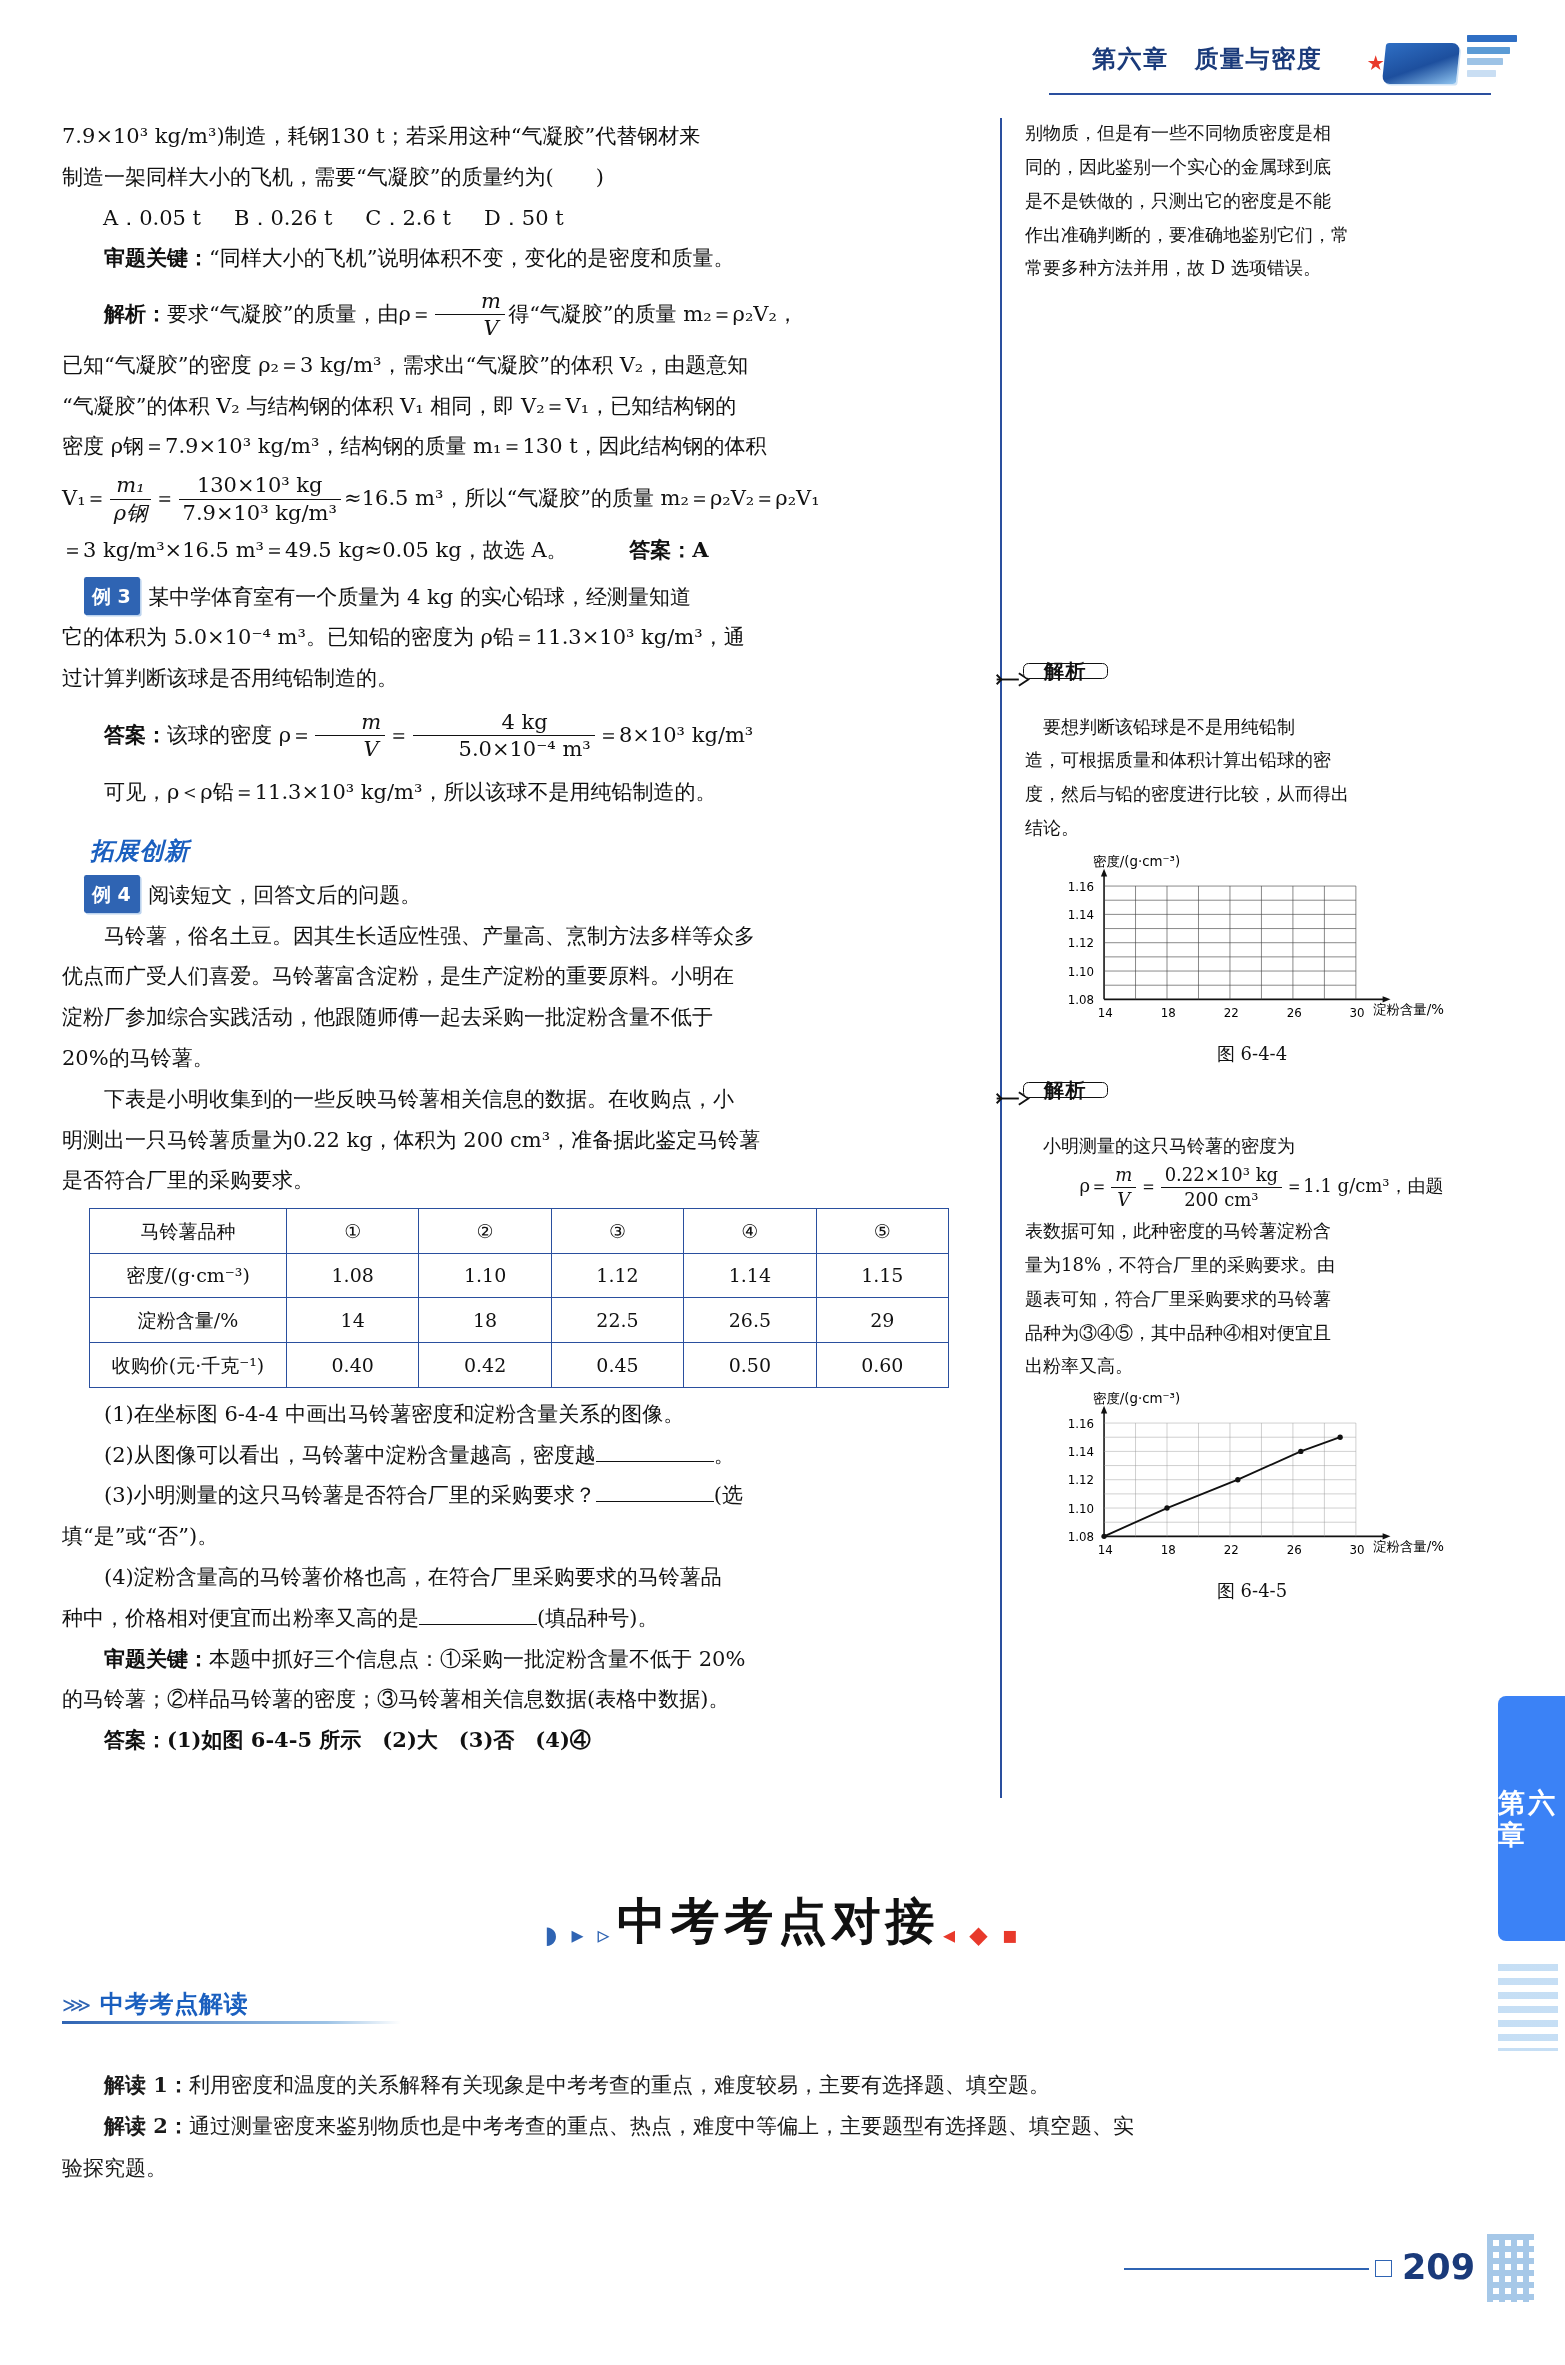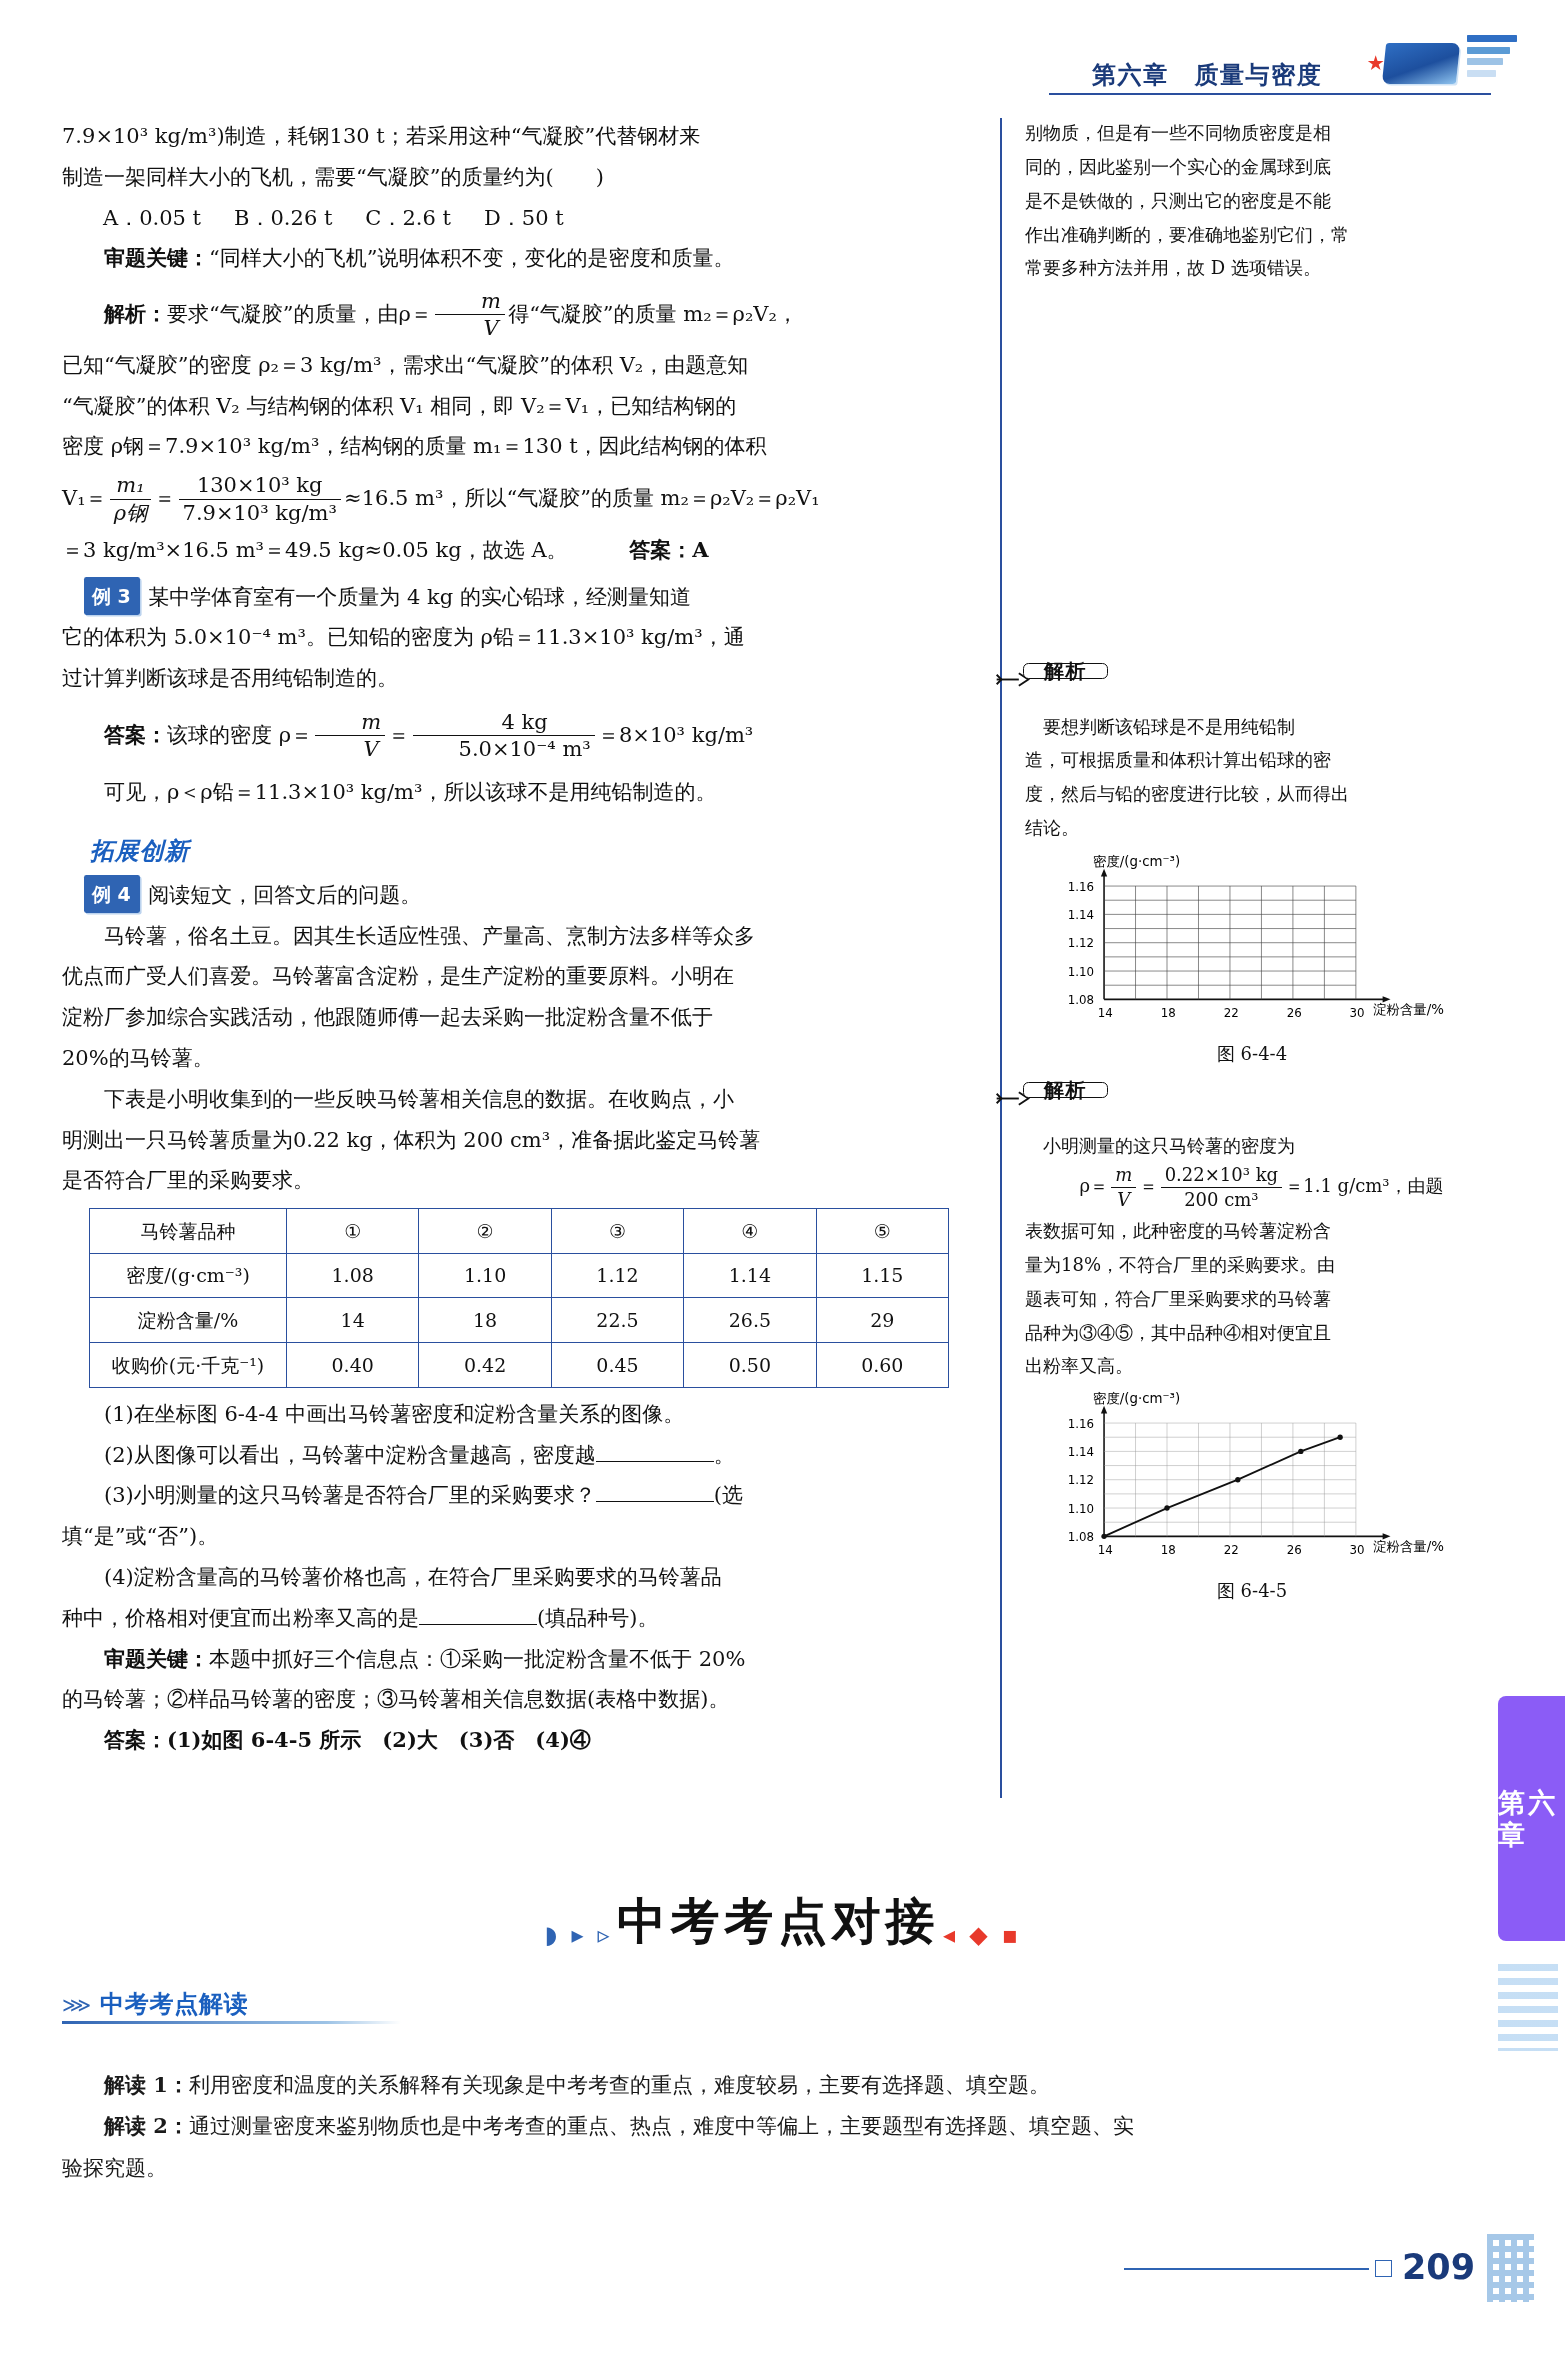--- a/index.html
+++ b/index.html
@@ -7,21 +7,21 @@
   body {
     width:1566px; height:2366px;
     background:#ffffff;
     font-family:"DejaVu Sans","Liberation Sans",sans-serif;
     color:#1a1a1a;
     position:relative;
     overflow:hidden;
   }
   .page { position:relative; width:1566px; height:2366px; }
   .header-title {
-    position:absolute; top:59px; left:1092px;
+    position:absolute; top:43px; left:1092px;
     font-size:24px; font-weight:bold; color:#1a3a7a;
     letter-spacing:1.6px;
     font-family:"DejaVu Sans","Liberation Sans",sans-serif;
   }
   .header-rule {
     position:absolute; top:93px; left:1049px; width:442px; height:2.4px;
     background:#2a4f9e;
   }
   .header-logo {
     position:absolute; top:32px; left:1376px; width:95px; height:63px;
@@ -152,21 +152,21 @@
 
   .bottom-text {
     position:absolute; top:2039px; left:62px; width:1420px;
     font-size:21px; line-height:1.75;
     font-family:"DejaVu Serif","Liberation Serif",serif;
   }
 
   
   .side-tab {
     position:absolute; top:1696px; right:0px; width:68px; height:245px;
-    background:#8b5cf6; border-radius:8px 0 0 8px;
+    background:#3b82f6; border-radius:8px 0 0 8px;
     color:#fff; font-weight:bold; font-size:27px;
     display:flex; flex-direction:column; align-items:center; justify-content:center;
     letter-spacing:3.2px; line-height:1.18;
     font-family:"DejaVu Sans","Liberation Sans",sans-serif;
   }
   .side-dots {
     position:absolute; top:1964px; right:8px; width:60px; height:87px;
     background:
       repeating-linear-gradient(to bottom, #bcd9f3 0 7px, transparent 7px 14px);
     opacity:.85;

